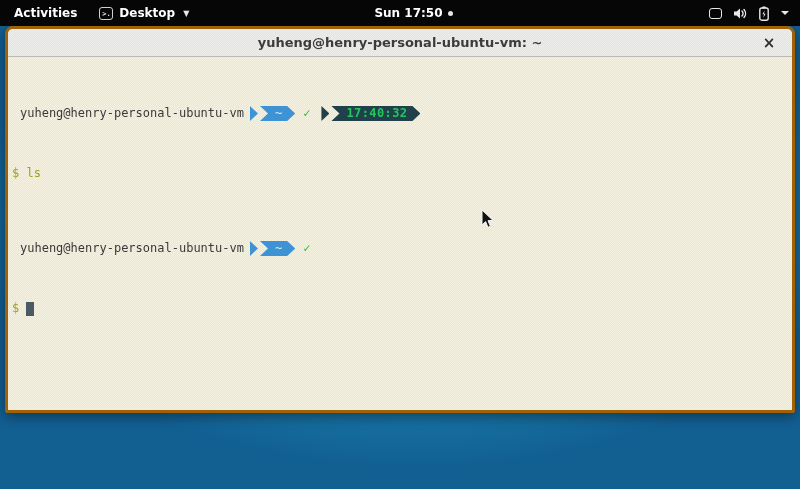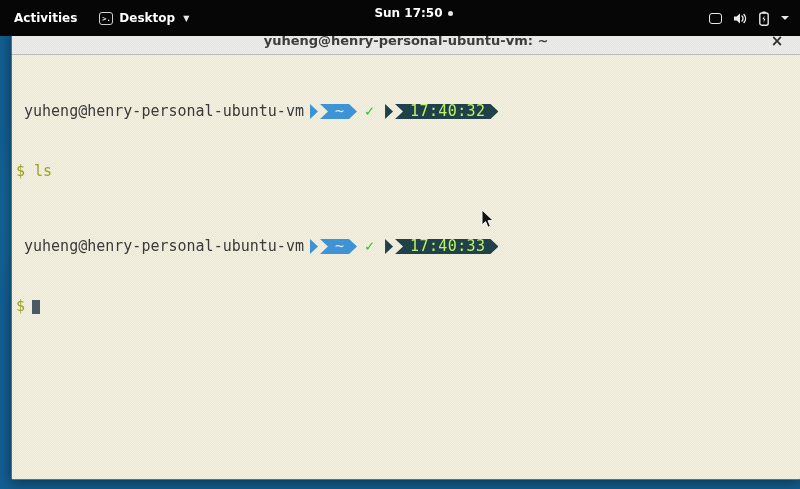--- a/index.html
+++ b/index.html
@@ -6,21 +6,21 @@
   html,body { width:800px; height:489px; overflow:hidden; }
   body {
     position:relative;
     font-family:"DejaVu Sans","Liberation Sans",sans-serif;
     background:
       radial-gradient(55% 52% at 52% 44%, #0fa79a 0%, #128ca3 45%, #1878a8 70%, #125f92 100%);
   }
 
   
   .topbar {
-    position:absolute; top:0; left:0; width:800px; height:36px;
+    position:absolute; top:0; left:0; width:800px; height:26px;
     background:#060606; color:#fff; display:flex; align-items:flex-end;
     font-size:12px; font-weight:700; z-index:30;
   }
   .activities { padding:0 14px; height:100%; display:flex; align-items:center; cursor:pointer; }
   .appmenu { display:flex; align-items:center; gap:6px; padding:0 8px; height:100%; cursor:pointer; }
   .term-icon {
     width:14px; height:13px; border:1.5px solid #cfcfcf; border-radius:3px;
     display:flex; align-items:flex-end; justify-content:flex-start;
     font-size:7px; line-height:6px; padding:1px 1px 2px 2px; color:#e8e8e8;
     font-family:"DejaVu Sans Mono",monospace; font-weight:700;
@@ -31,24 +31,24 @@
     display:flex; align-items:center; justify-content:center; gap:5px; pointer-events:none;padding-left:27px;
   }
   .clock-btn { pointer-events:auto; display:flex; align-items:center; gap:5px; cursor:pointer; }
   .notif-dot { width:5px; height:5px; border-radius:50%; background:#e6e6e6; }
   .status-area { margin-left:auto; display:flex; align-items:center; gap:11px; padding:0 10px; height:100%; cursor:pointer; }
   .screen-ic { width:13px; height:11px; border:1.5px solid #e8e8e8; border-radius:3px; }
   .status-svg { display:block; }
 
   
   .window {
-    position:absolute; left:5px; top:26px; width:790px; height:454px;
-    border:1px solid #a16207; border-radius:8px 8px 2px 2px;
+    position:absolute; left:5px; top:26px; width:790px; height:387px;
+    border:3px solid #a16207; border-radius:8px 8px 2px 2px;
     box-shadow:0 3px 14px rgba(0,0,0,.45);
-    display:flex; flex-direction:column; overflow:hidden; z-index:10;margin-left:6px;
+    display:flex; flex-direction:column; overflow:hidden; z-index:10;
   }
   .titlebar {
     height:28px; flex:0 0 28px; position:relative;
     background:#e9e9e7;
     background-image:conic-gradient(#eeeeec 25%, #e3e3e0 0 50%, #eeeeec 0 75%, #e3e3e0 0);
     background-size:2px 2px;
     border-bottom:1px solid #bdbab5;
     display:flex; align-items:center; justify-content:center;
     font-size:13px; font-weight:700; color:#3c3c3c;
   }
@@ -56,39 +56,39 @@
     position:absolute; right:10px; top:0; width:26px; height:28px;
     display:flex; align-items:center; justify-content:center;
     font-size:15px; font-weight:700; color:#2f2f2f; cursor:pointer;
   }
   .term-body {
     flex:1;
     background:#f2edda;
     background-image:conic-gradient(#f6f2e2 25%, #ece6d0 0 50%, #f6f2e2 0 75%, #ece6d0 0);
     background-size:2px 2px;
     font-family:"DejaVu Sans Mono","Liberation Mono",monospace;
-    font-size:15px; line-height:15px; color:#3c3c3c;
+    font-size:12px; line-height:15px; color:#3c3c3c;
     padding:4px 4px; white-space:pre; cursor:text;
   }
   .tline { height:15px; display:flex; align-items:center; }
   .prompt-user { padding-left:8px; color:#3a3a3a; }
 
   
   .flag { display:inline-flex; align-items:center; height:15px; }
   .flag .pre-tri { width:8px; height:15px; margin:0 2px 0 6px;
     clip-path:polygon(0 0, 100% 50%, 0 100%); }
   .flag .band {
     height:15px; display:inline-flex; align-items:center;
     padding:0 13px 0 15px;
     clip-path:polygon(0 0, calc(100% - 8px) 0, 100% 50%, calc(100% - 8px) 100%, 0 100%, 8px 50%);
   }
   .flag.blue .pre-tri, .flag.blue .band { background:#3e93d4; }
   .flag.blue .band { color:#d6eaf8; }
   .flag.dark .pre-tri, .flag.dark .band { background:#20404a; }
-  .flag.dark .band { color:#bef264; font-weight:400; letter-spacing:.4px; }
+  .flag.dark .band { color:#22c55e; font-weight:700; letter-spacing:.4px; }
   .checkmark { color:#2fbe2f; font-weight:700; margin:0 5px 0 8px; }
 
   .dollar { color:#9fa026; }
   .cmd { color:#9fa026; }
   .files { color:#2a9d9d; }
   .block-cursor { display:inline-block; width:8px; height:14px; background:#4b5964; margin-left:7px; }
 
   
   .pointer { position:absolute; left:481px; top:209px; z-index:50; pointer-events:none; }
 </style>
@@ -151,24 +151,20 @@
     </div>
 
 
     <div class="tline">
       <span class="prompt-user">yuheng@henry-personal-ubuntu-vm</span>
       <span class="flag blue">
         <span class="pre-tri"></span>
         <span class="band">~</span>
       </span>
       <span class="checkmark">✓</span>
-      <span class="flag dark">
-        <span class="pre-tri"></span>
-        <span class="band">17:40:33</span>
-      </span>
     </div>
 
     <div class="tline">
       <span class="dollar">$</span><span class="block-cursor"></span>
     </div>
 
   </div>
 </div>
 
 <svg class="pointer" width="14" height="20" viewBox="0 0 14 20">

